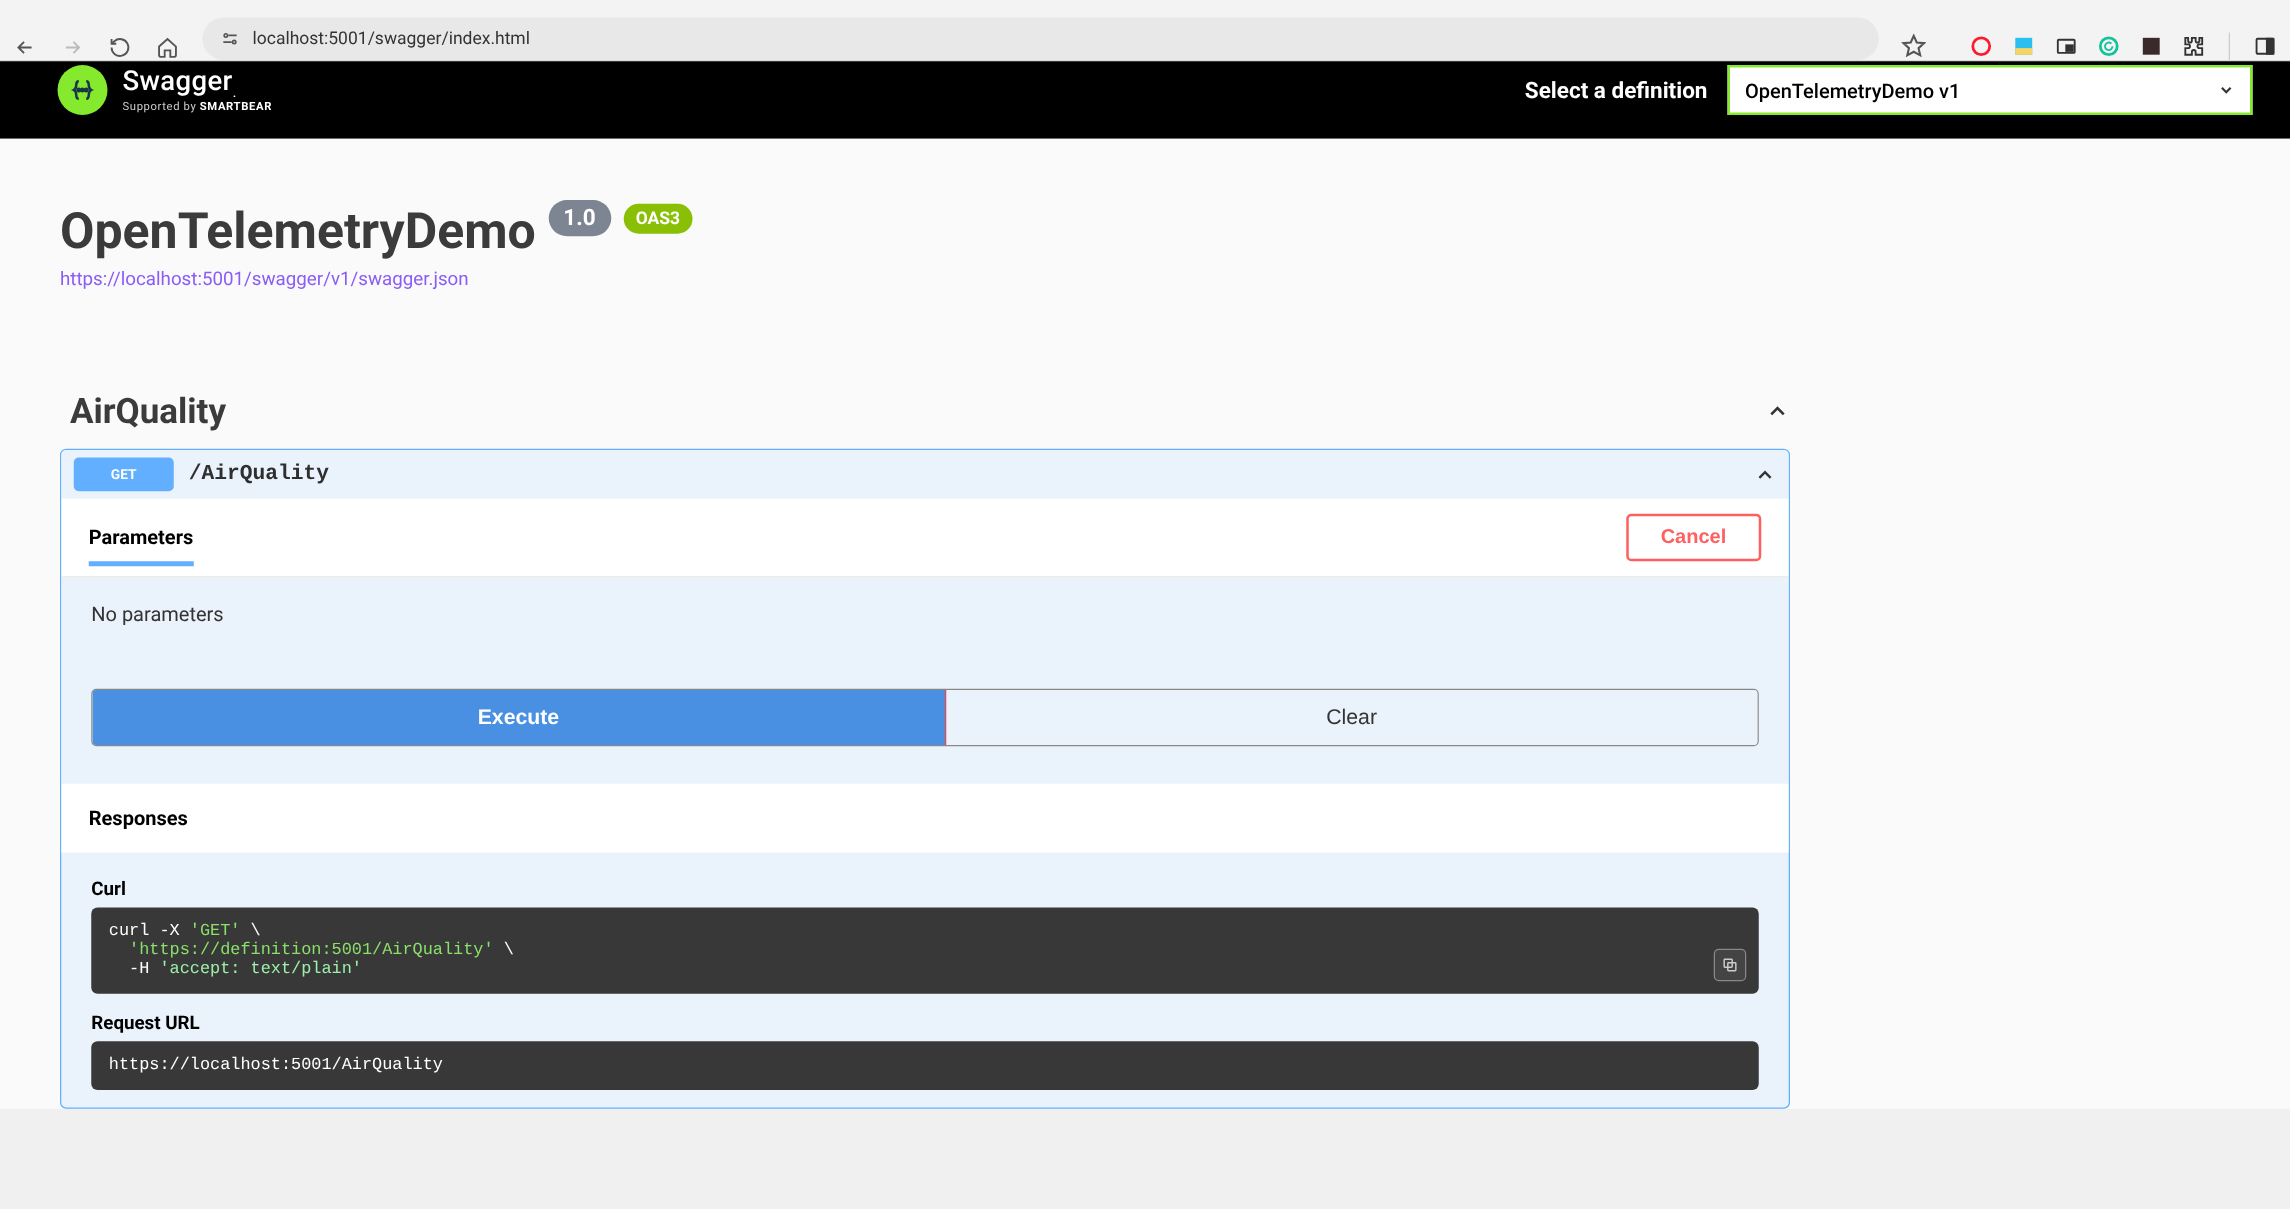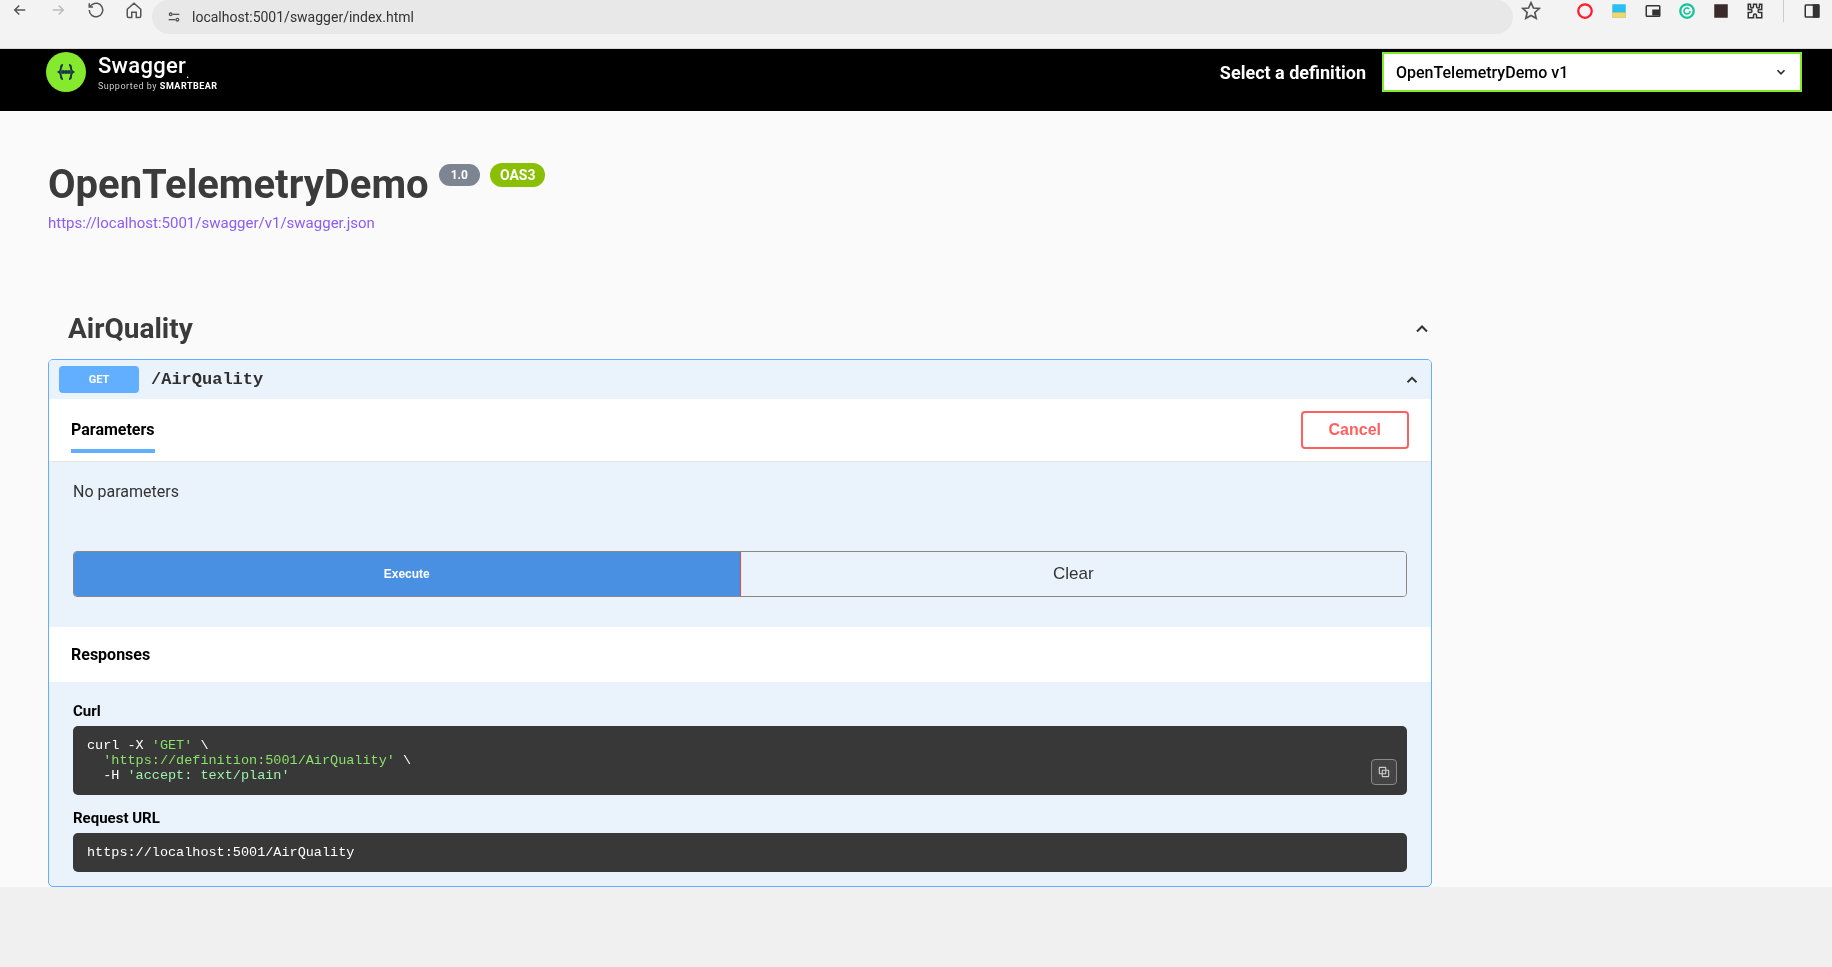--- a/index.html
+++ b/index.html
@@ -2,21 +2,21 @@
 <html><head>
 <meta charset="utf-8">
 <style>
   * { box-sizing: border-box; margin: 0; padding: 0; }
   html, body { height: 100%; font-family: -apple-system, BlinkMacSystemFont, "Segoe UI", Roboto, sans-serif; }
   body { background: #f0f0f0; overflow-x: hidden; }
 
   
   .browser-chrome {
     height: 49px; background: #f3f3f3; border-bottom: 1px solid #d9d9d9;
-    display: flex; align-items: flex-start; padding: 0 10px; 
+    display: flex; align-items: flex-end; padding: 0 10px; gap: 10px;
   }
   .nav-icons { display: flex; align-items: center; gap: 18px; }
   .nav-icon { width: 20px; height: 20px; display: flex; align-items: center; justify-content: center; color: #555; cursor: pointer; }
   .nav-icon.disabled { color: #bbb; cursor: default; }
   .addr-bar {
     flex: 1; height: 34px; background: #e8e8e8; border-radius: 17px;
     display: flex; align-items: center; padding: 0 12px; gap: 8px; margin: 0 8px;
   }
   .site-icon { width: 20px; height: 20px; display:flex; align-items:center; justify-content:center; }
   .addr-text { font-size: 14px; color: #333; }
@@ -48,33 +48,33 @@
   }
 
   
   .page { background: #fafafa; padding: 50px 0 0 0; }
   .container { max-width: 1480px; padding: 0 48px; }
 
   .api-title-row { display:flex; align-items:center; gap:10px; }
   .api-title { font-size: 40px; font-weight:700; color:#3b3b3b; }
   .badge-ver {
     background:#7d8492; color:#fff; border-radius: 50px; padding: 4px 12px;
-    font-size: 12px; font-weight:700; position:relative; top:-10px;
+    font-size: 18px; font-weight:700; position:relative; top:-10px;
   }
   .badge-oas {
     background:#89bf04; color:#fff; border-radius: 50px; padding: 4px 10px;
     font-size: 14px; font-weight:700; position:relative; top:-10px;
   }
   .spec-link { color:#8b5cf6; font-size:15px; margin-top: 6px; display:inline-block; }
 
   .tag-header {
     display:flex; justify-content:space-between; align-items:center;
     margin-top: 70px; padding: 10px 0; cursor:pointer;
   }
-  .tag-name { font-size: 28px; font-weight:700; color:#3b3b3b; padding-left: 8px; margin-left: 12px; }
+  .tag-name { font-size: 28px; font-weight:700; color:#3b3b3b; padding-left: 8px; }
   .chev { font-size: 20px; color:#333; }
 
   .op-block {
     border: 1px solid #61affe; border-radius: 5px; margin-top: 4px;
     background: #eaf3fb; overflow:hidden;
   }
   .op-summary {
     display:flex; align-items:center; justify-content:space-between;
     padding: 6px 10px; background:#eaf3fb; cursor:pointer;
   }
@@ -97,22 +97,22 @@
     border: 2px solid #ff5f5f; color:#ff5f5f; background:#fff;
     padding: 8px 26px; border-radius: 4px; font-size:16px; font-weight:700;
     cursor:pointer;
   }
 
   .params-body { padding: 20px 24px 30px; background:#eaf3fb; }
   .no-params { font-size:16px; color:#333; }
 
   .exec-row { display:flex; margin-top: 50px; border:1px solid #888; border-radius:4px; overflow:hidden; }
   .exec-btn {
-    flex:1; background:#4990e2; color:#fff; font-weight:700; font-size:12px;
-    border:none; padding: 12px 0; cursor:pointer;
+    flex:1; background:#4990e2; color:#fff; font-weight:700; font-size:17px;
+    border:none; padding: 12px 16px; cursor:pointer;
   }
   .clear-btn {
     flex:1; background:#eaf3fb; color:#333; font-size:17px; border:none;
     border-left:1px solid #ef4444; padding: 12px 0; cursor:pointer;
   }
 
   .responses-header { background:#fff; padding: 18px 22px; font-weight:700; font-size:16px; }
 
   .req-section { padding: 20px 24px 0; }
   .req-label { font-weight:700; font-size:15px; margin-bottom: 6px; }

